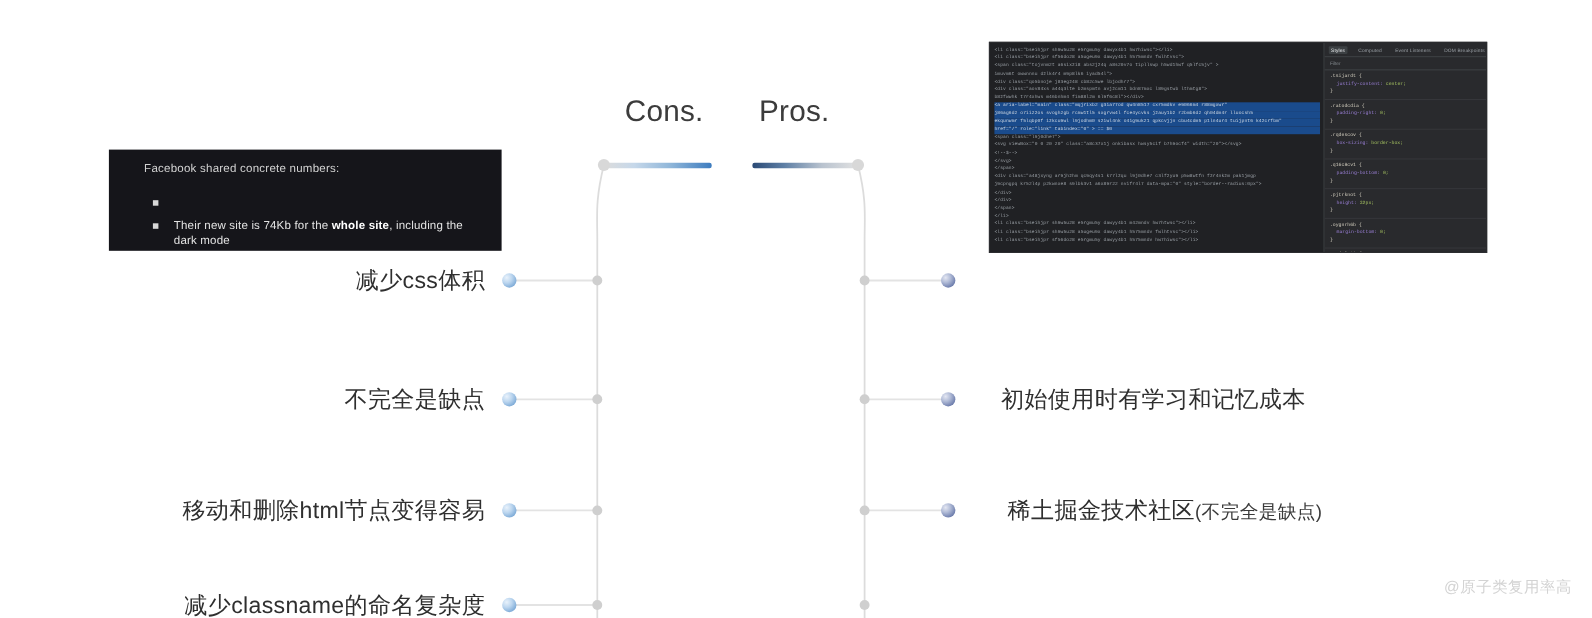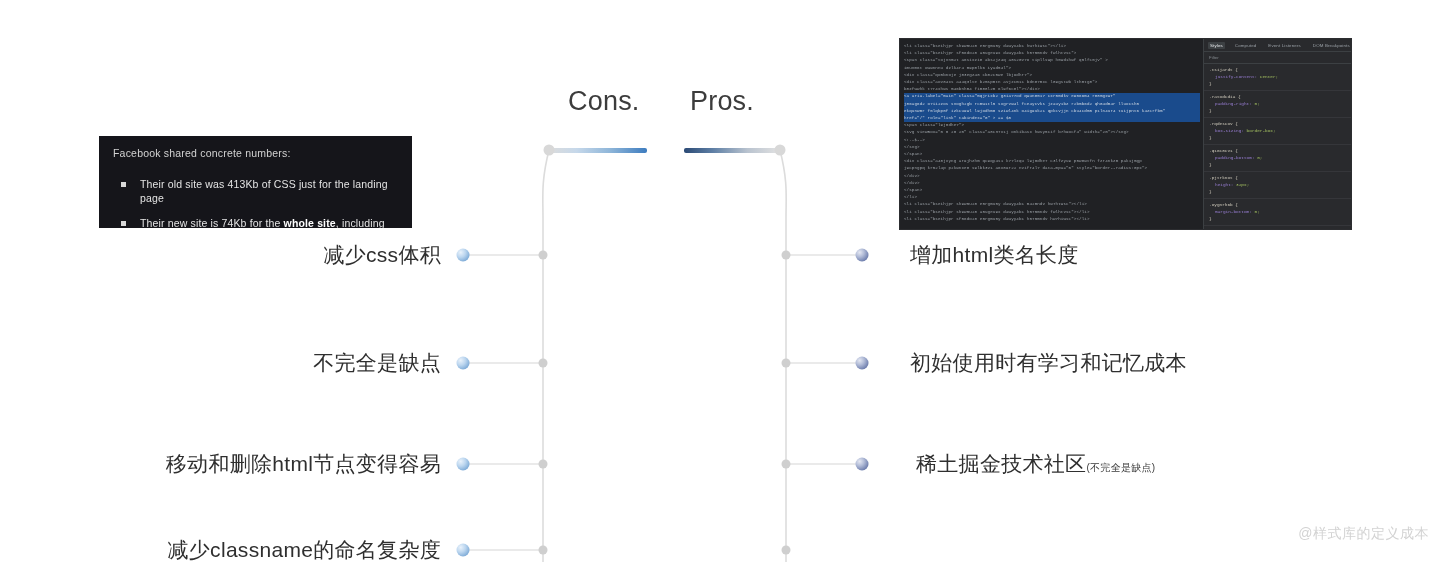--- a/index.html
+++ b/index.html
@@ -83,31 +83,31 @@
   .branch-label {
     position: absolute;
     font-size: 21px;
     color: #2f2f2f;
     white-space: nowrap;
     letter-spacing: 0.3px;
   }
   .branch-label.left  { text-align: center; transform: translate(-100%, -50%); }
   .branch-label.right { text-align: left;  transform: translate(0, -50%); }
   .branch-label .sub {
-    font-size: 10px;
+    font-size: 17px;
     color: #3a3a3a;
   }
 
   
   #callout {
     position: absolute;
     left: 99px; top: 136px;
-    width: 313px; height: 92px;
+    width: 357px; height: 92px;
     background: #15151a;
-    padding: 11px 14px 0 14px;
+    padding: 11px 14px 0 32px;
     overflow: hidden;
   }
   #callout-title {
     color: #d2d2d2;
     font-size: 10.5px;
     letter-spacing: 0.2px;
     margin-bottom: 18px;
   }
   .callout-item {
     display: flex;
@@ -268,35 +268,31 @@
 
   <div class="spine-dot" style="left:786px; top:255px;"></div>
   <div class="spine-dot" style="left:786px; top:363px;"></div>
   <div class="spine-dot" style="left:786px; top:464px;"></div>
   <div class="spine-dot" style="left:786px; top:550px;"></div>
 
   <div class="leaf-dot cons" style="left:862px; top:255px;"></div>
   <div class="leaf-dot cons" style="left:862px; top:363px;"></div>
   <div class="leaf-dot cons" style="left:862px; top:464px;"></div>
 
-  <div class="branch-label right" style="left:910px; top:255px;">
-    <span>增加html类名长度</span>
-  </div>
   <div class="branch-label right" style="left:910px; top:363px;text-align:center;">
     <span>初始使用时有学习和记忆成本</span>
   </div>
   <div class="branch-label right" style="left:916px; top:464px;">
     <span>稀土掘金技术社区</span><span class="sub">(不完全是缺点)</span>
   </div>
 
   <div id="callout">
     <div id="callout-title">Facebook shared concrete numbers:</div>
     <div class="callout-item">
       <div class="callout-bullet"></div>
-      <div class="callout-text"><span>Their old site was 413Kb of CSS just for the landing page</span></div>
     </div>
     <div class="callout-item">
       <div class="callout-bullet"></div>
       <div class="callout-text"><span>Their new site is 74Kb for the </span><b>whole site</b><span>, including the dark mode</span></div>
     </div>
   </div>
 
   <div id="devtools">
     <div id="dt-dom">
         <div class="dt-line">&lt;li class="bseihjpr sh9w5u28 e5rgmu5y dawyx4b1 hw7hiwsc"&gt;&lt;/li&gt;</div>
@@ -364,15 +360,15 @@
             <div class="dt-decl"><span class="prop">margin-bottom:</span><span class="pval"> 0;</span></div>
             <div class="dt-sel">}</div>
           </div>
           <div class="dt-rule">
             <div class="dt-sel">.aajrlx82 {</div>
           </div>
         </div>
     </div>
   </div>
 
-  <div id="watermark">@样式库的定义成本</div>
+  <div id="watermark">@原子类复用率高</div>
 
 </div>
 
 </body></html>

